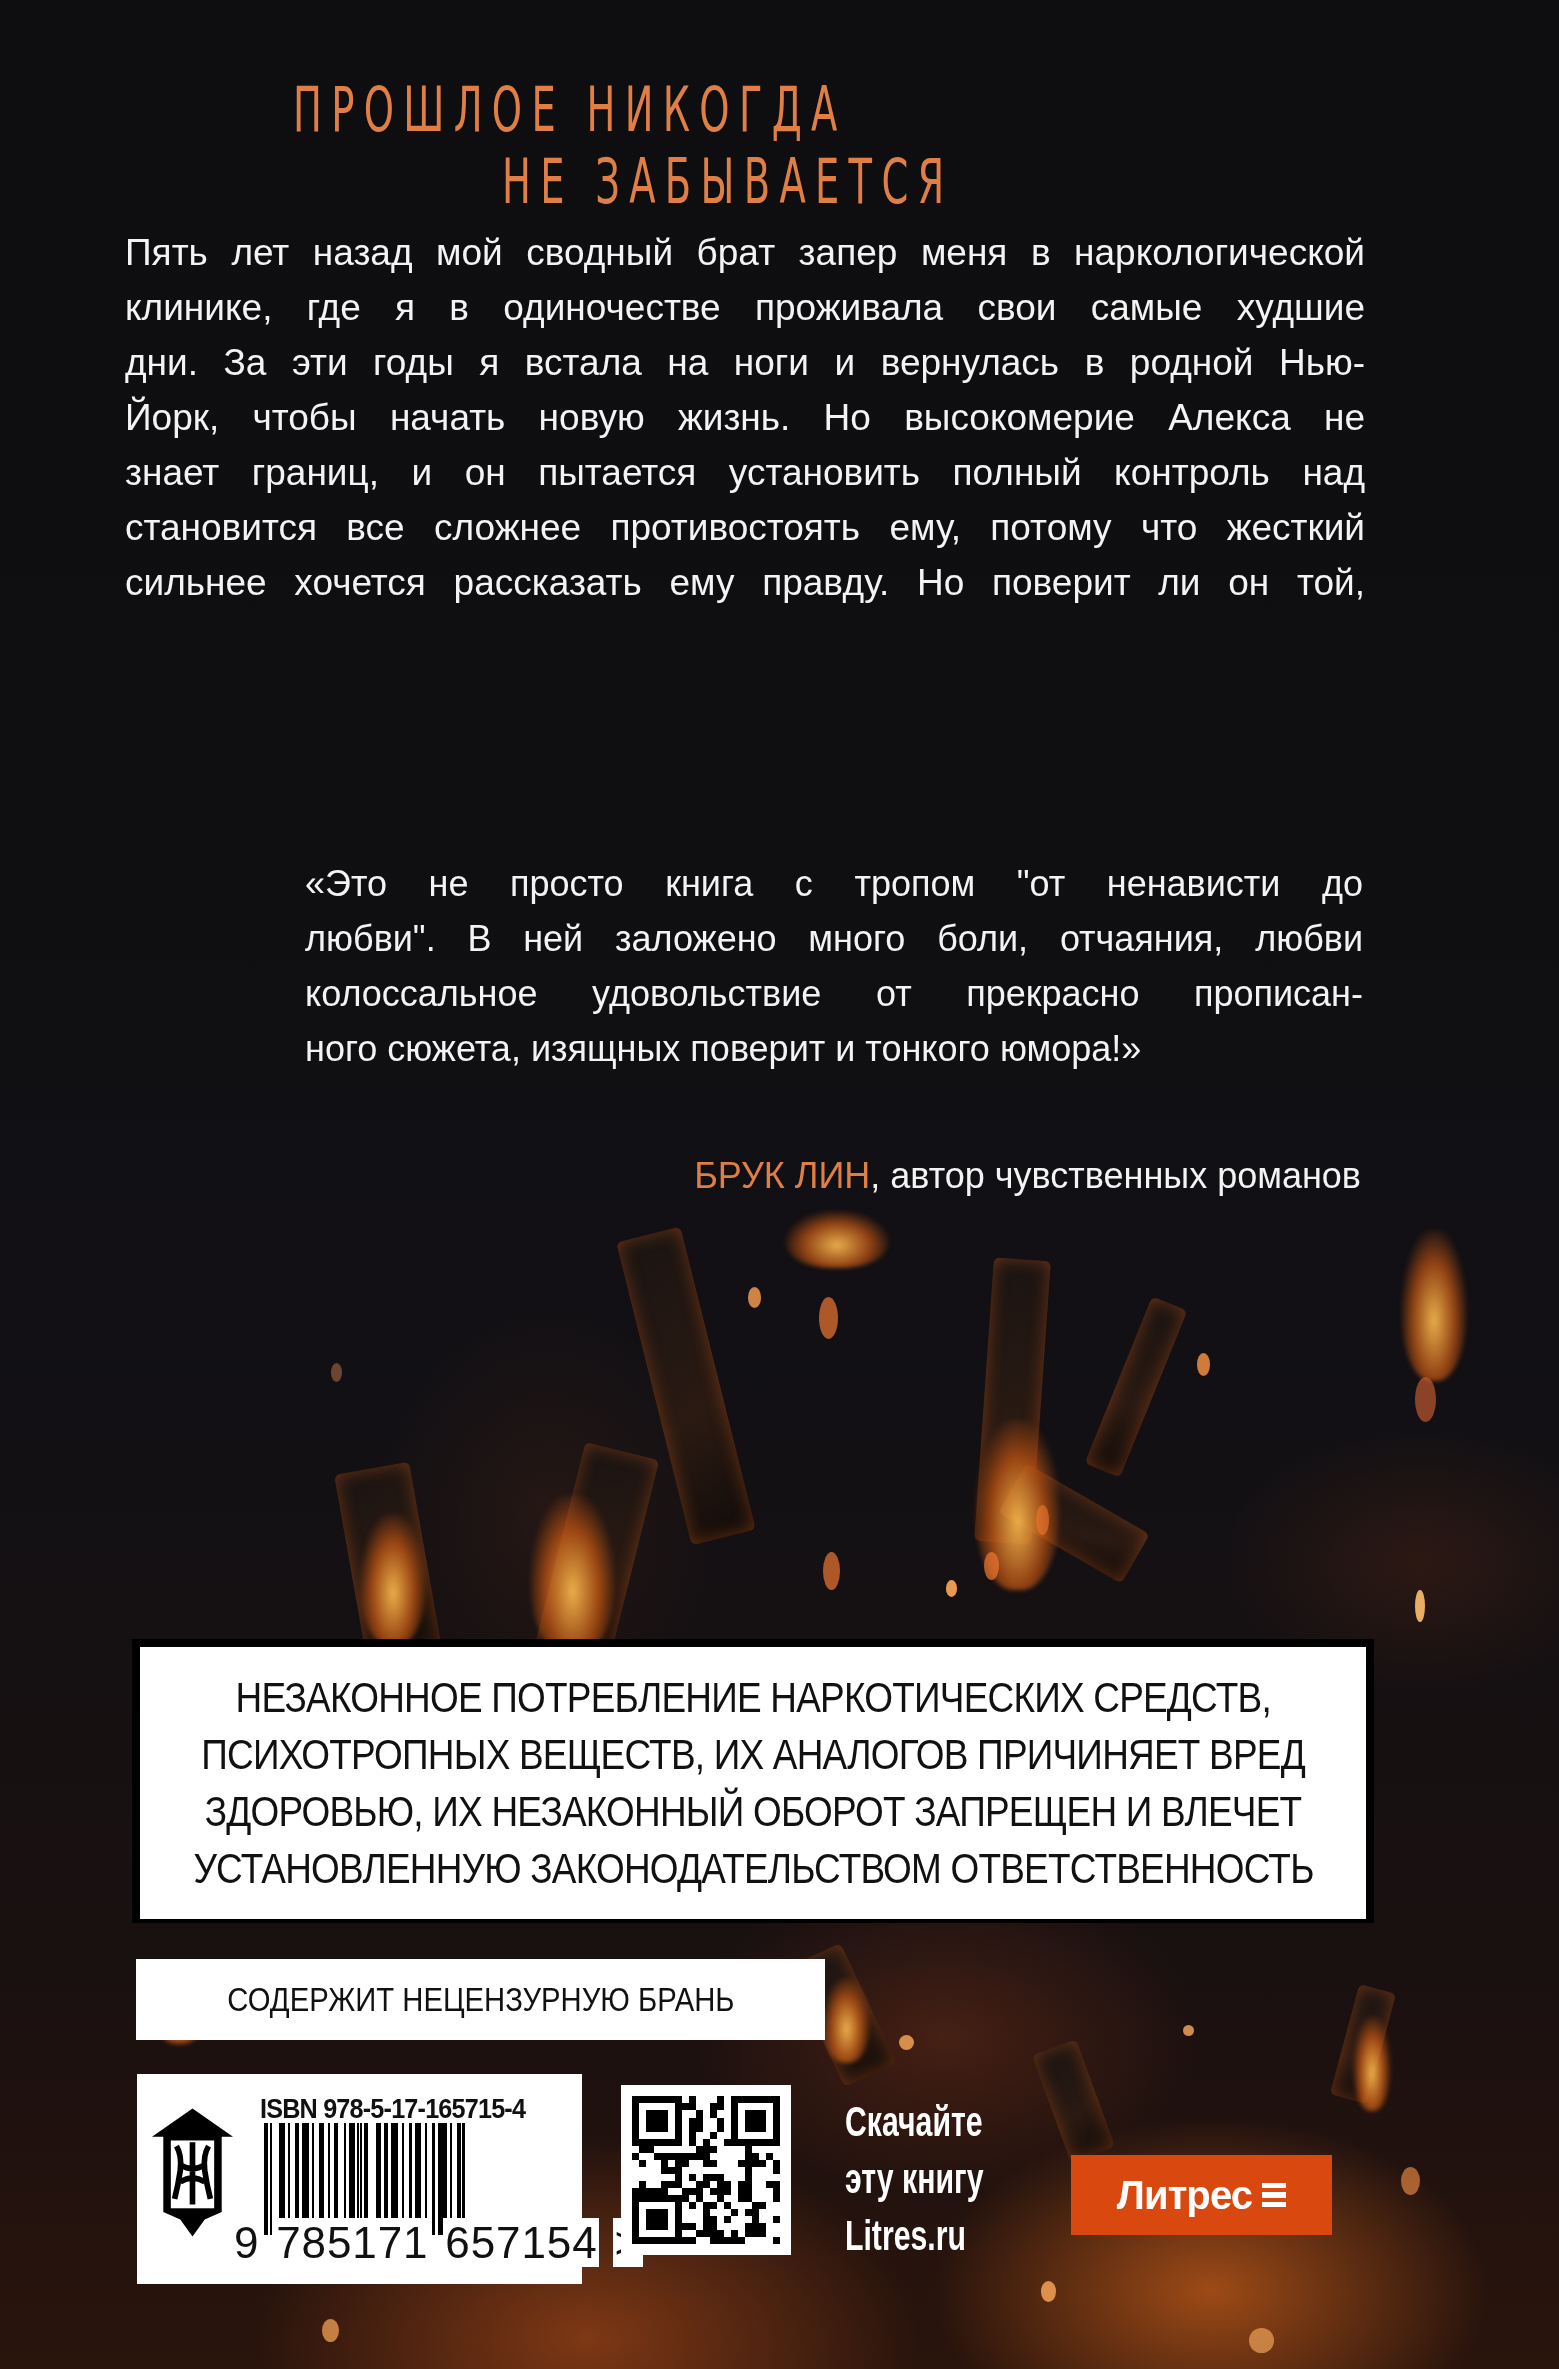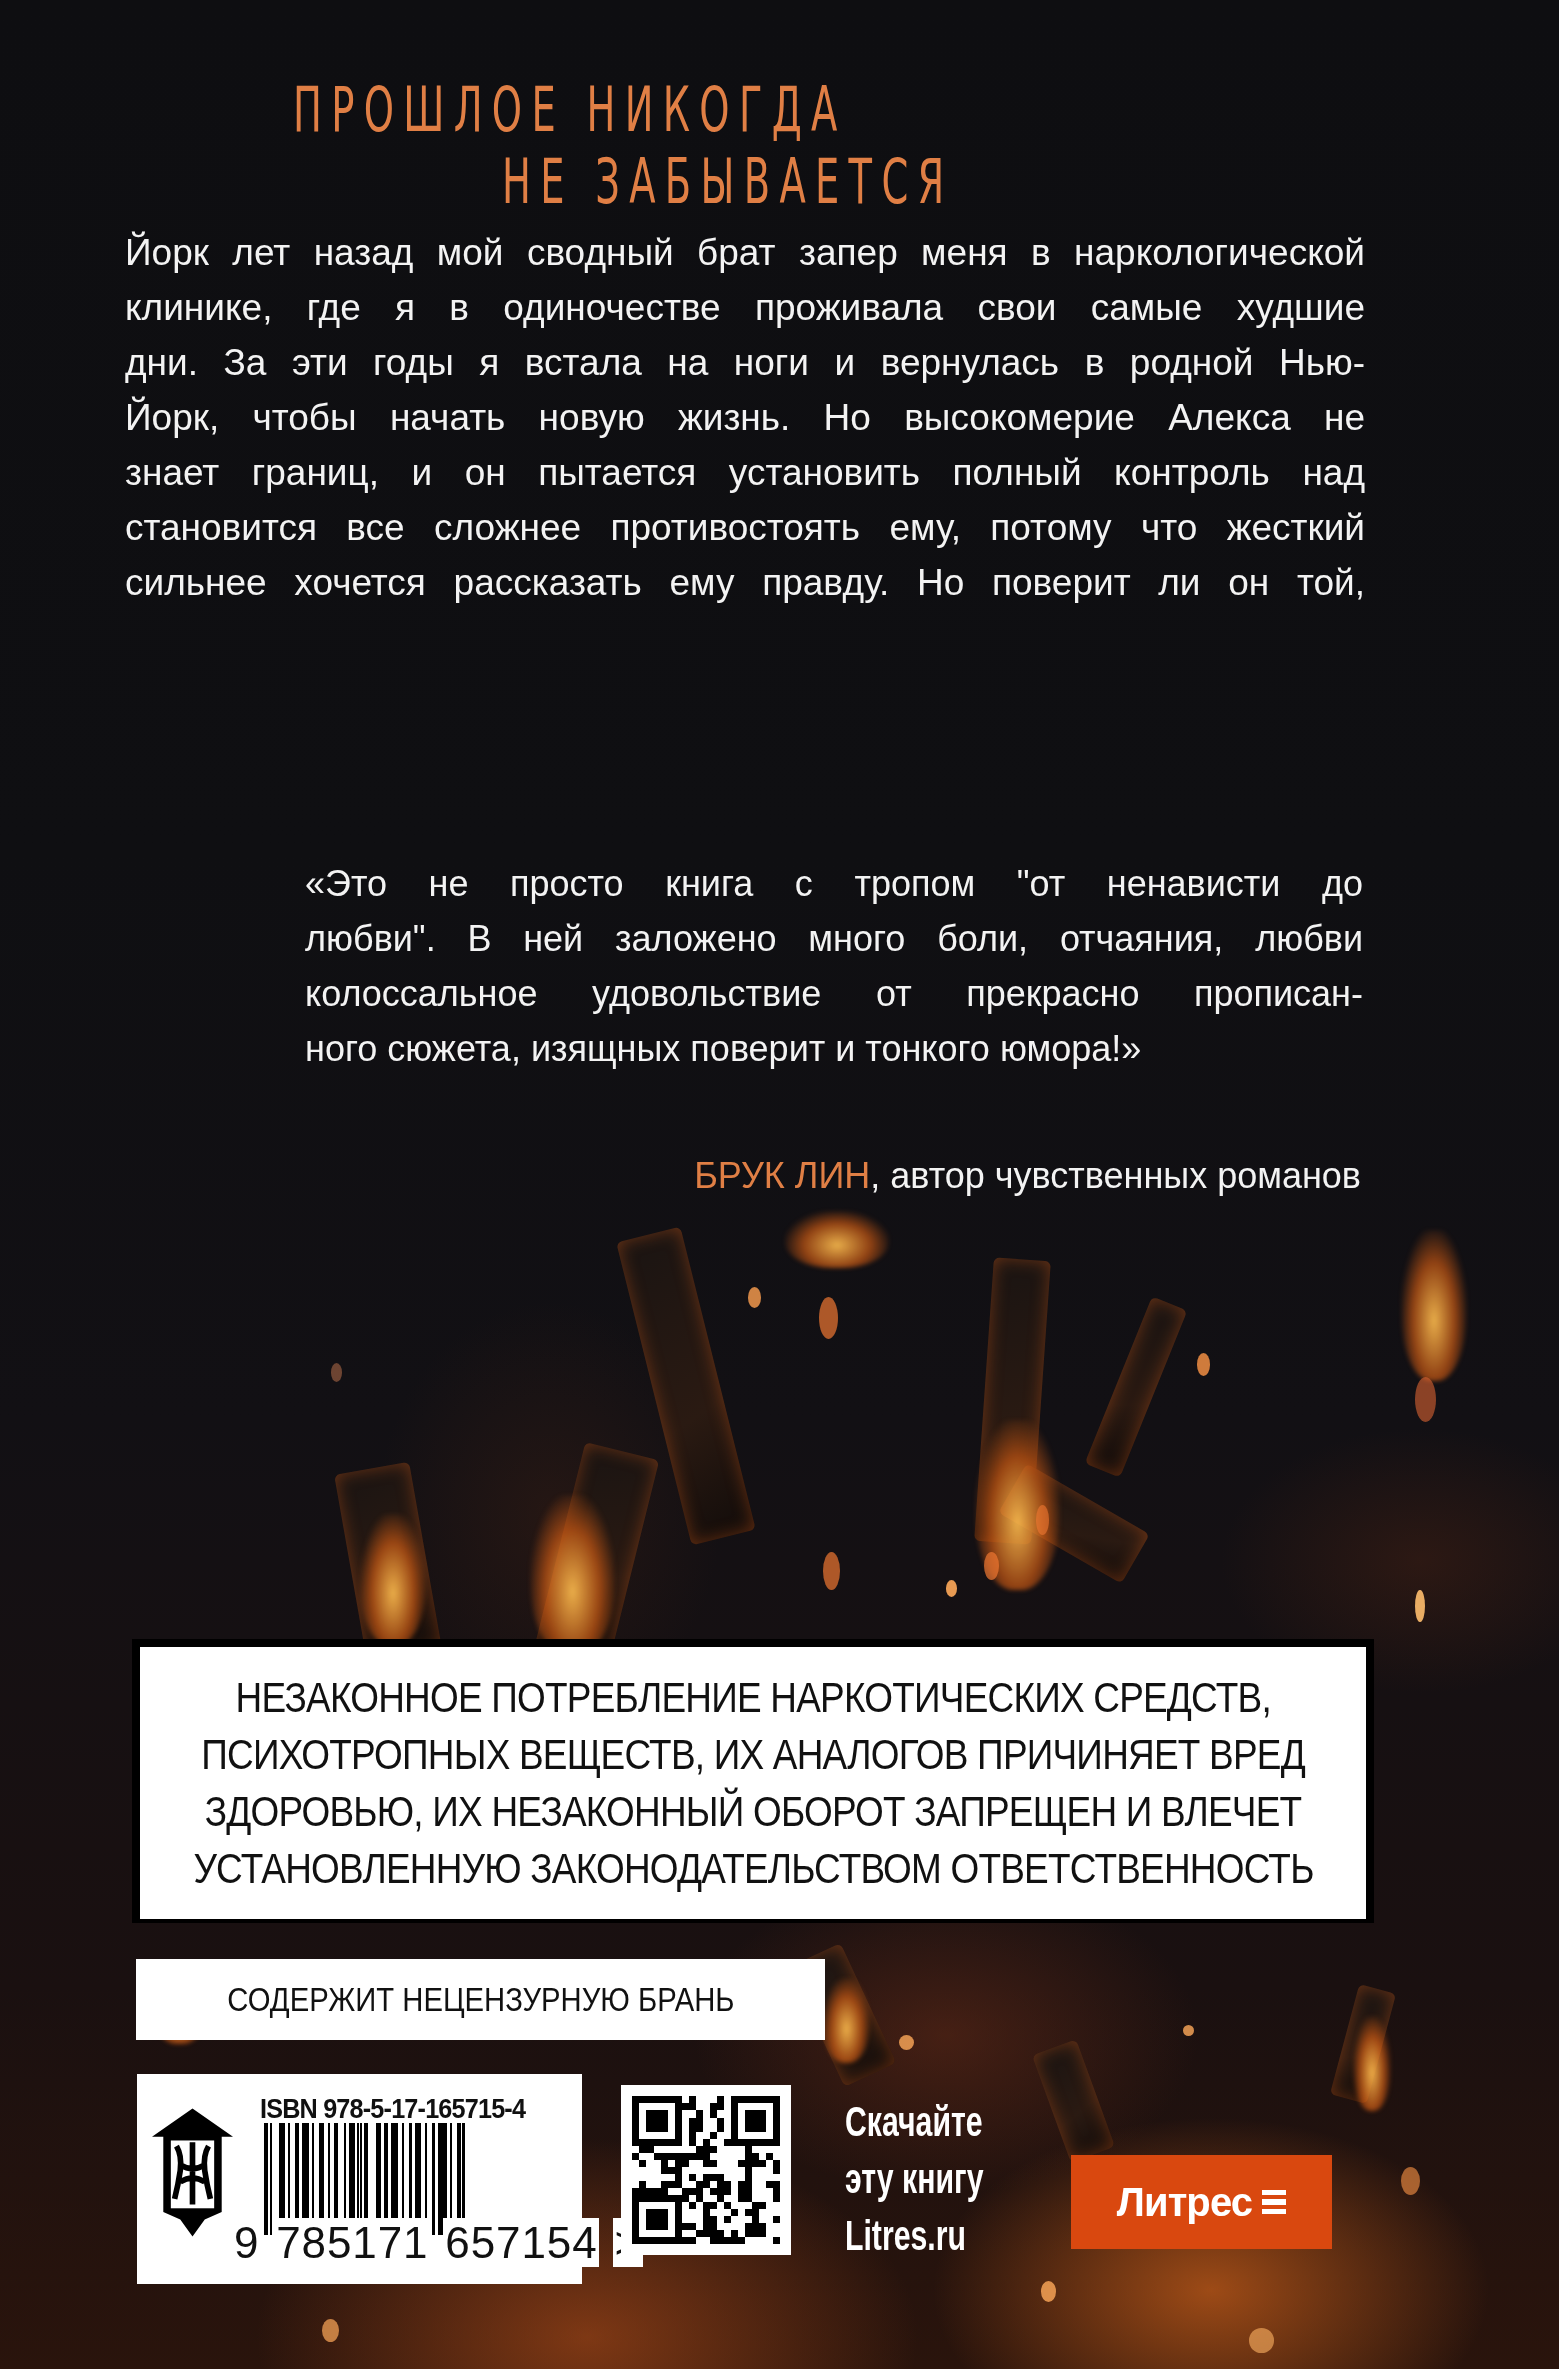--- a/index.html
+++ b/index.html
@@ -59,21 +59,21 @@
   .publisher-logo { position:absolute; left:15px; top:34px; width:81px; height:129px; }
 
   .qr-box { position:absolute; left:621px; top:2085px; width:170px; height:170px; background:#fff; }
   .qr-grid { position:absolute; left:11.4px; top:11.4px; width:148px; height:148px; display:grid; grid-template-columns:repeat(21,1fr); grid-template-rows:repeat(21,1fr); }
   .qr-grid i { display:block; }
   .qr-grid i.b { background:#000; }
 
   .download { position:absolute; left:845px; top:2093px; color:#fff; font-weight:bold; font-size:42px; line-height:57px; white-space:nowrap; transform:scaleX(0.72); transform-origin:left top; }
   .download span { display:block; }
 
-  .litres-btn { position:absolute; left:1071px; top:2155px; width:261px; height:94px; background:#d9480f;
+  .litres-btn { position:absolute; left:1071px; top:2155px; width:261px; height:80px; background:#d9480f;
     display:flex; align-items:center; justify-content:center; gap:9.5px; color:#fff; }
   .litres-btn .lbl { font-size:40px; font-weight:bold; letter-spacing:-0.9px; }
   .litres-btn .menu { display:flex; flex-direction:column; gap:3.8px; }
   .litres-btn .menu i { display:block; width:24.6px; height:5.7px; background:#fff; }
 </style>
 </head>
 <body>
 
 <div class="bg">
 
@@ -111,21 +111,21 @@
   <div class="ember" style="left:1401px;top:2167px;width:19px;height:28px;background:rgba(255,150,70,0.6);"></div>
   <div class="ember" style="left:1041px;top:2281px;width:15px;height:21px;background:rgba(255,170,90,0.8);"></div>
   <div class="ember" style="left:322px;top:2319px;width:17px;height:23px;background:rgba(255,170,90,0.7);"></div>
   <div class="ember" style="left:1249px;top:2328px;width:24.6px;height:24.6px;background:rgba(255,180,100,0.6);"></div>
 </div>
 
 <div class="headline h1">ПРОШЛОЕ НИКОГДА</div>
 <div class="headline h2">НЕ ЗАБЫВАЕТСЯ</div>
 
 <div class="blurb">
-  <span class="line">Йорк лет назад мой сводный брат запер меня в наркологической</span>
+  <span class="line">Пять лет назад мой сводный брат запер меня в наркологической</span>
   <span class="line">клинике, где я в одиночестве проживала свои самые худшие</span>
   <span class="line">дни. За эти годы я встала на ноги и вернулась в родной Нью-</span>
   <span class="line">Йорк, чтобы начать новую жизнь. Но высокомерие Алекса не</span>
   <span class="line">знает границ, и он пытается установить полный контроль над</span>
   <span class="line">становится все сложнее противостоять ему, потому что жесткий</span>
   <span class="line">сильнее хочется рассказать ему правду. Но поверит ли он той,</span>
 </div>
 
 <div class="quote">
   <span class="line">«Это не просто книга с тропом "от ненависти до</span>

